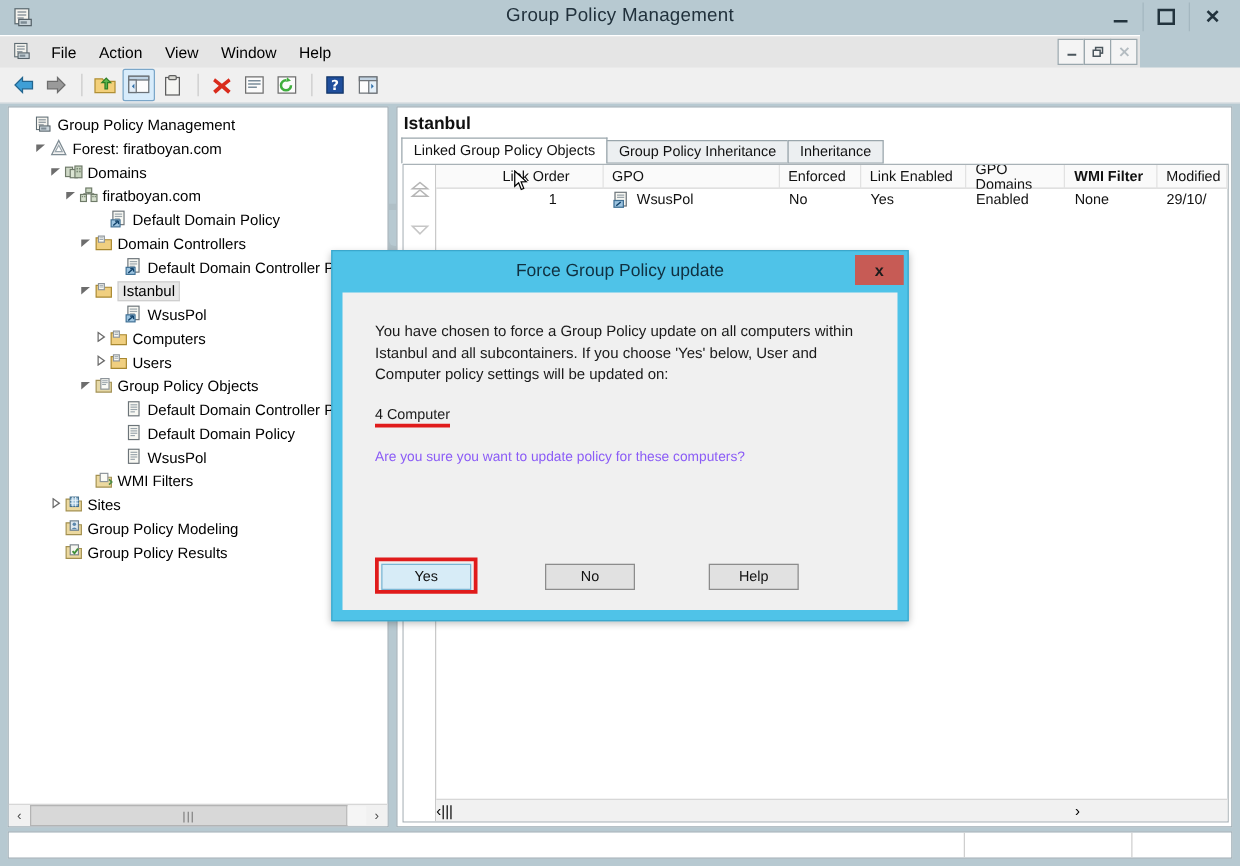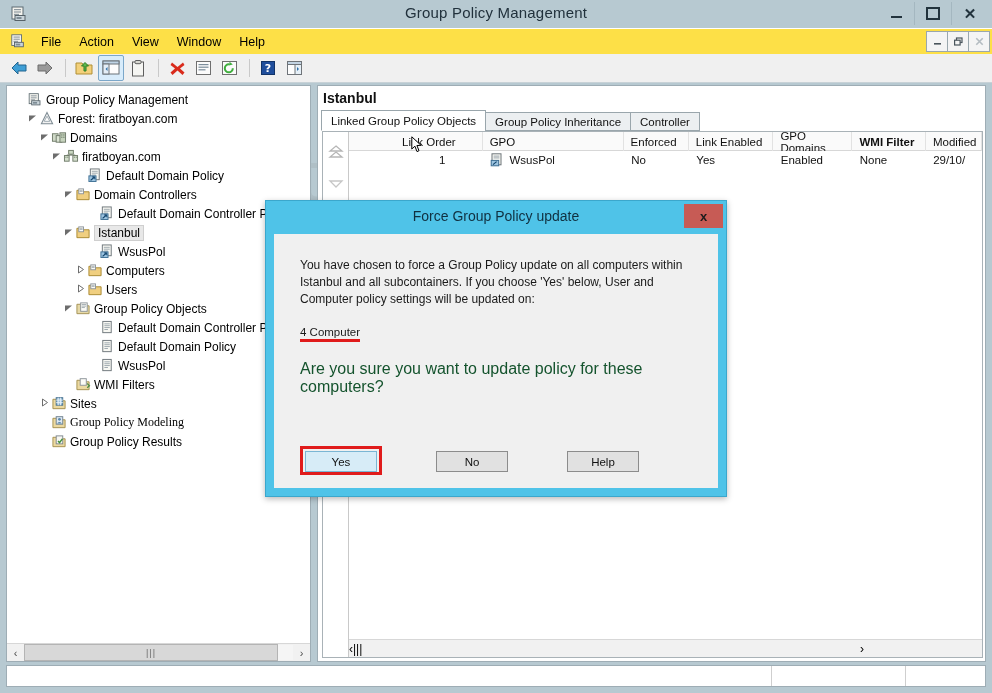--- a/index.html
+++ b/index.html
@@ -32,22 +32,22 @@
     width:36px;height:23px;display:flex;align-items:center;justify-content:center;
     color:#1f2d36;font-size:13px;border-left:1px solid #a4b7c0;
   }
   .wincontrols .wb:first-child{border-left:none;}
   .wb-glyph-min{display:block;width:11px;height:2px;background:#22333d;margin-top:6px;}
   .wb-glyph-max{display:block;width:10px;height:9px;border:2px solid #22333d;}
   .wb-glyph-close{font-size:15px;font-weight:bold;line-height:1;color:#22333d;}
 
   
   .menubar{
-    position:absolute;left:0;top:28px;width:992px;height:26px;
-    background:#fde047;border-top:1px solid #ffffff;border-bottom:1px solid #dfdfdf;
+    position:absolute;left:0;top:28px;width:912px;height:26px;
+    background:#e5e5e5;border-top:1px solid #ffffff;border-bottom:1px solid #dfdfdf;
   }
   .menubar .mb-icon{position:absolute;left:10px;top:4px;width:16px;height:16px;}
   .menuitems{position:absolute;left:32px;top:0;height:26px;display:flex;align-items:center;}
   .menuitems span{
     padding:3px 9px;font-size:12.5px;color:#000;cursor:default;
   }
   .menu-right{position:absolute;right:2px;top:2px;display:flex;}
   .menu-right .mr{
     width:20px;height:19px;display:flex;align-items:center;justify-content:center;
     border:1px solid #9aa7ad;background:#f4f4f4;margin-left:-1px;color:#48545c;font-size:11px;
@@ -168,21 +168,21 @@
     position:absolute;left:8px;top:33px;width:444px;height:254px;
     background:#f0f0f0;box-sizing:border-box;
   }
   .dlg-p{
     position:absolute;left:26px;width:392px;font-size:12px;color:#1a1a1a;line-height:17px;
   }
   .dlg-count{
     position:absolute;left:26px;top:92px;font-size:11.5px;color:#1a1a1a;
     border-bottom:3px solid #e01b1b;padding-bottom:1px;
   }
-  .dlg-q{position:absolute;left:26px;top:126px;font-size:16px;color:#14532d;}
+  .dlg-q{position:absolute;left:26px;top:126px;font-size:11px;color:#8b5cf6;}
   .dlg-btns{position:absolute;left:0;top:217px;width:444px;height:30px;}
   .dbtn{
     position:absolute;width:72px;height:21px;
     display:flex;align-items:center;justify-content:center;
     font-size:11.5px;color:#111;background:#e1e1e1;border:1px solid #8c8c8c;box-sizing:border-box;
   }
   .dbtn.yes{background:#d7ecf7;border:1px solid #7bb6d4;}
   .yes-ring{
     position:absolute;left:26px;top:212px;width:82px;height:29px;
     border:3px solid #e01b1b;box-sizing:border-box;
@@ -566,21 +566,21 @@
             </svg></span>
           <span class="ti">
             <svg width="16" height="15" viewBox="0 0 16 16">
               <path d="M1.5 3.5 h5 l1.2 1.6 h6.8 v8.4 h-13 Z" fill="#ecd9a0" stroke="#a3904f"></path>
               <rect x="5" y="1.8" width="7" height="8" fill="#9dc0da" stroke="#44708f"></rect>
               <path d="M5 4.4 h7 M5 7 h7 M7.2 1.8 v8 M9.6 1.8 v8" stroke="#e8f2f8" stroke-width="0.9"></path>
             </svg>
           </span>
           <span class="tl">Sites</span>
         </div>
-        <div class="trow" style="padding-left: 32px; font-family: Liberation Serif, serif;">
+        <div class="trow" style="padding-left: 32px;">
           <span class="exp"></span>
           <span class="ti">
             <svg width="16" height="15" viewBox="0 0 16 16">
               <path d="M1.5 3.5 h5 l1.2 1.6 h6.8 v8.4 h-13 Z" fill="#ecd9a0" stroke="#a3904f"></path>
               <rect x="5" y="1.8" width="7" height="8" fill="#dfe9f1" stroke="#6d808e"></rect>
               <circle cx="8.5" cy="4.6" r="1.5" fill="#5b88ad"></circle>
               <path d="M6 9 q2.5 -3 5 0 Z" fill="#5b88ad"></path>
             </svg>
           </span>
           <span class="tl">Group Policy Modeling</span>
@@ -609,21 +609,21 @@
     <div class="rp-title">Istanbul</div>
 
     <div class="tabs">
       <div class="tab active">
         <span>Linked Group Policy Objects</span>
       </div>
       <div class="tab">
         <span>Group Policy Inheritance</span>
       </div>
       <div class="tab">
-        <span>Controller</span>
+        <span>Inheritance</span>
       </div>
     </div>
 
     <div class="listarea">
       <div class="movecol">
         <div class="mv" style="top:13px;">
           <svg width="18" height="14" viewBox="0 0 18 14">
             <path d="M9 1 L15 6 L3 6 Z" fill="none" stroke="#b6b6b6" stroke-width="1.3"></path>
             <path d="M9 7 L15 12 L3 12 Z" fill="none" stroke="#b6b6b6" stroke-width="1.3"></path>
           </svg>

